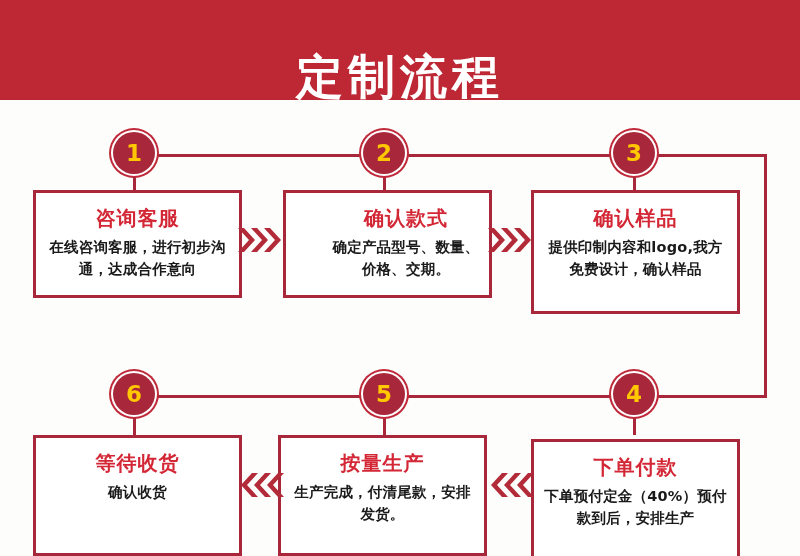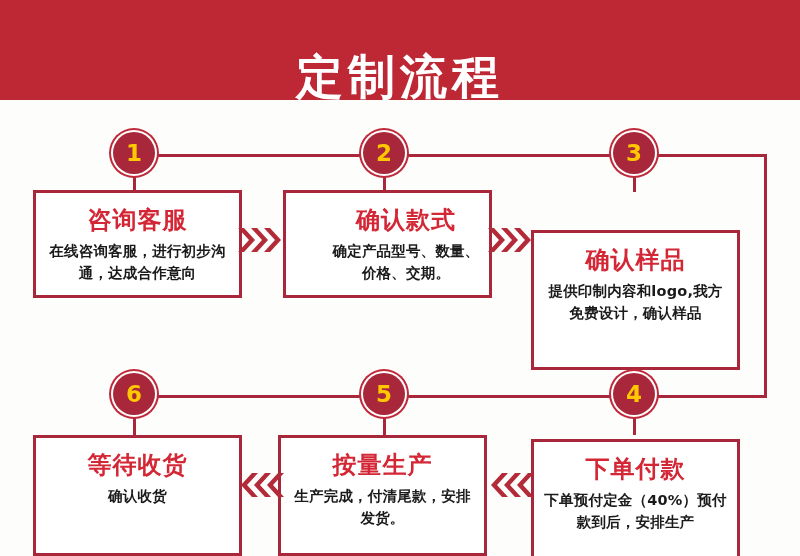--- a/index.html
+++ b/index.html
@@ -57,21 +57,21 @@
   .step-box {
     position: absolute;
     box-sizing: border-box;
     border: 3px solid #a8273a;
     background: #ffffff;
     text-align: center;
     padding-top: 14px;
   }
   .step-title {
     color: #d42736;
-    font-size: 24px;
+    font-size: 20px;
     font-weight: bold;
     letter-spacing: 1px;
     line-height: 1.1;
     margin-bottom: 8px;
   }
   .step-desc {
     color: #1a1a1a;
     font-size: 14.5px;
     font-weight: bold;
     line-height: 1.5;
@@ -152,21 +152,21 @@
   <div class="step-box" style="left:33px; top:90px; width:209px; height:108px;">
     <div class="step-title">咨询客服</div>
     <div class="step-desc">在线咨询客服，进行初步沟通，达成合作意向</div>
   </div>
 
   <div class="step-box" style="left:283px; top:90px; width:209px; height:108px;padding-left:37px;">
     <div class="step-title">确认款式</div>
     <div class="step-desc">确定产品型号、数量、价格、交期。</div>
   </div>
 
-  <div class="step-box" style="left:531px; top:90px; width:209px; height:140px;margin-top:40px;">
+  <div class="step-box" style="left:531px; top:90px; width:209px; height:124px;">
     <div class="step-title">确认样品</div>
     <div class="step-desc">提供印制内容和logo,我方免费设计，确认样品</div>
   </div>
 
   <div class="step-box" style="left:33px; top:335px; width:209px; height:121px;">
     <div class="step-title">等待收货</div>
     <div class="step-desc">确认收货</div>
   </div>
 
   <div class="step-box" style="left:278px; top:335px; width:209px; height:121px;">

